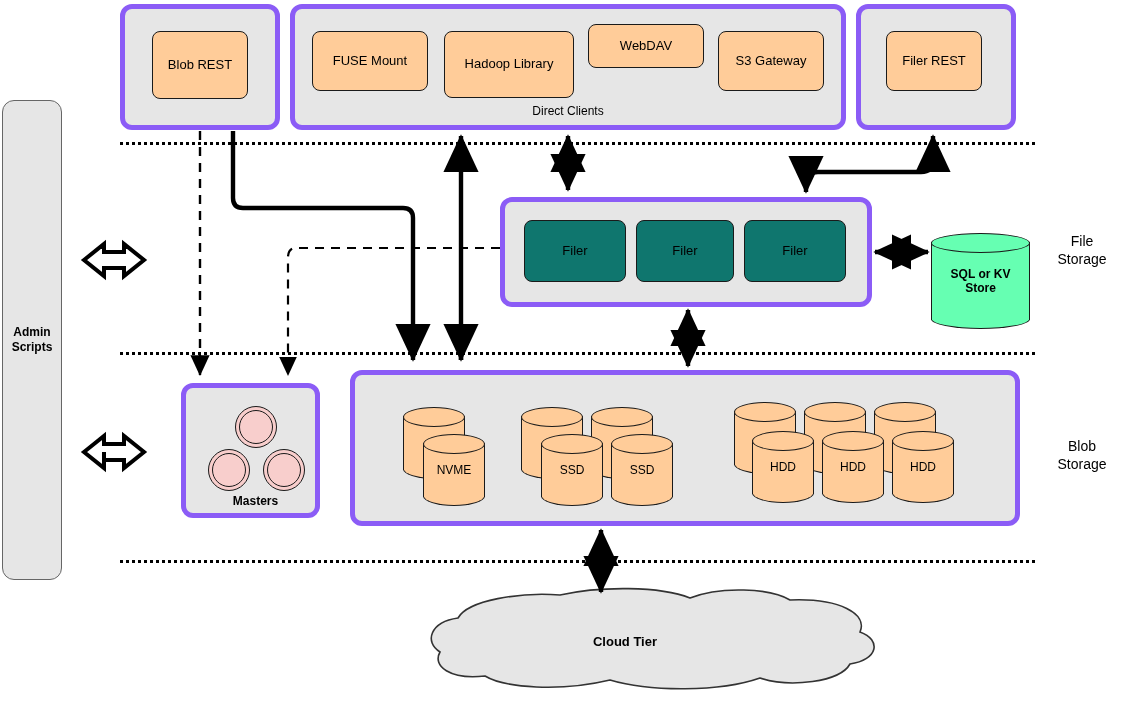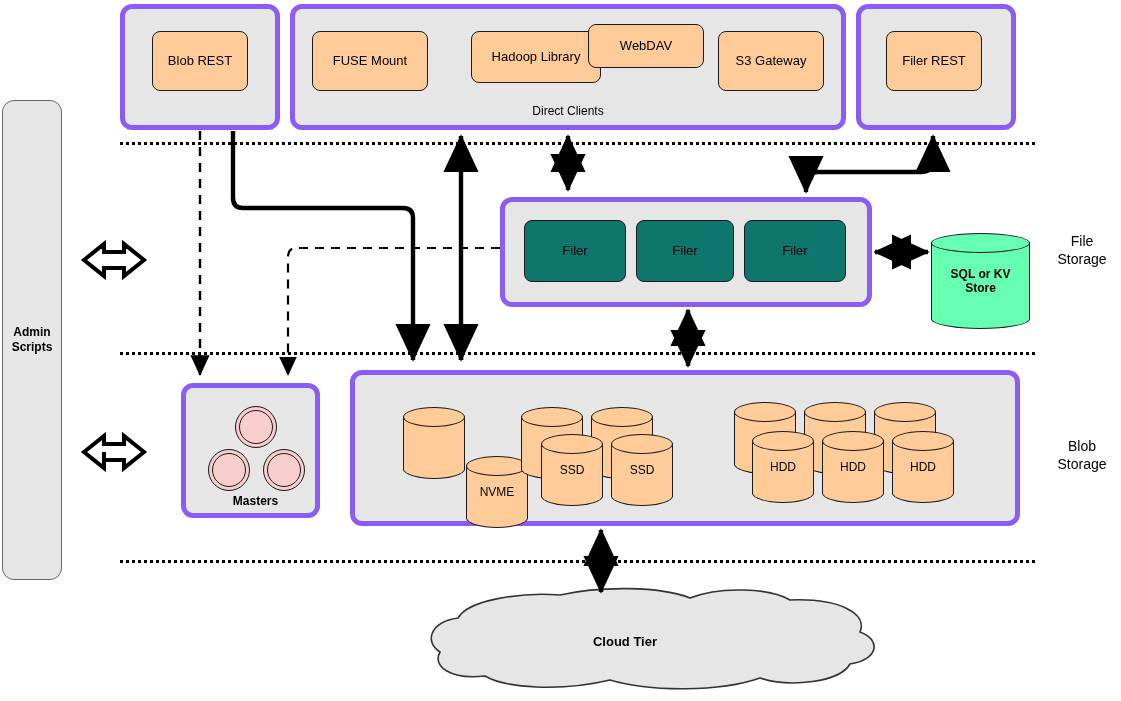--- a/index.html
+++ b/index.html
@@ -150,29 +150,29 @@
   <div class="abs dotline" style="left:120px; top:142px; width:915px;"></div>
   <div class="abs dotline" style="left:120px; top:352px; width:915px;"></div>
   <div class="abs dotline" style="left:120px; top:560px; width:915px;"></div>
 
   <div class="abs vpanel" style="left:2px; top:100px; width:60px; height:480px;">
     <span class="vpanel-label">Admin
 Scripts</span>
   </div>
 
   <div class="abs group" style="left:120px; top:4px; width:160px; height:126px;"></div>
-  <div class="abs node orange" style="left:152px; top:31px; width:96px; height:60px;">
+  <div class="abs node orange" style="left:152px; top:31px; width:96px; height:68px;">
     <span>Blob REST</span>
   </div>
 
   <div class="abs group" style="left:290px; top:4px; width:556px; height:126px;"></div>
   <div class="abs node orange" style="left:312px; top:31px; width:116px; height:60px;">
     <span>FUSE Mount</span>
   </div>
-  <div class="abs node orange" style="left:444px; top:31px; width:130px; height:52px;margin-left:27px;">
+  <div class="abs node orange" style="left:444px; top:31px; width:130px; height:67px;">
     <span>Hadoop Library</span>
   </div>
   <div class="abs node orange" style="left:588px; top:24px; width:116px; height:44px;">
     <span>WebDAV</span>
   </div>
   <div class="abs node orange" style="left:718px; top:31px; width:106px; height:60px;">
     <span>S3 Gateway</span>
   </div>
   <div class="abs caption" style="left:290px; top:104px; width:556px;">Direct Clients</div>
 
@@ -210,21 +210,21 @@
     <div class="abs caption bold" style="left:0px; top:106px; width:139px;">Masters</div>
   </div>
 
   <div class="abs group" style="left:350px; top:370px; width:670px; height:156px;"></div>
 
   <div class="cyl" style="left:403px; top:407px; width:62px; height:72px;">
     <div class="bot"></div>
     <div class="body"></div>
     <div class="top"></div>
   </div>
-  <div class="cyl" style="left:423px; top:456px; width:62px; height:72px;margin-left:43px;">
+  <div class="cyl" style="left:423px; top:434px; width:62px; height:72px;">
     <div class="bot"></div>
     <div class="body"></div>
     <div class="top"></div>
     <div class="lbl">NVME</div>
   </div>
 
   <div class="cyl" style="left:521px; top:407px; width:62px; height:72px;">
     <div class="bot"></div>
     <div class="body"></div>
     <div class="top"></div>

